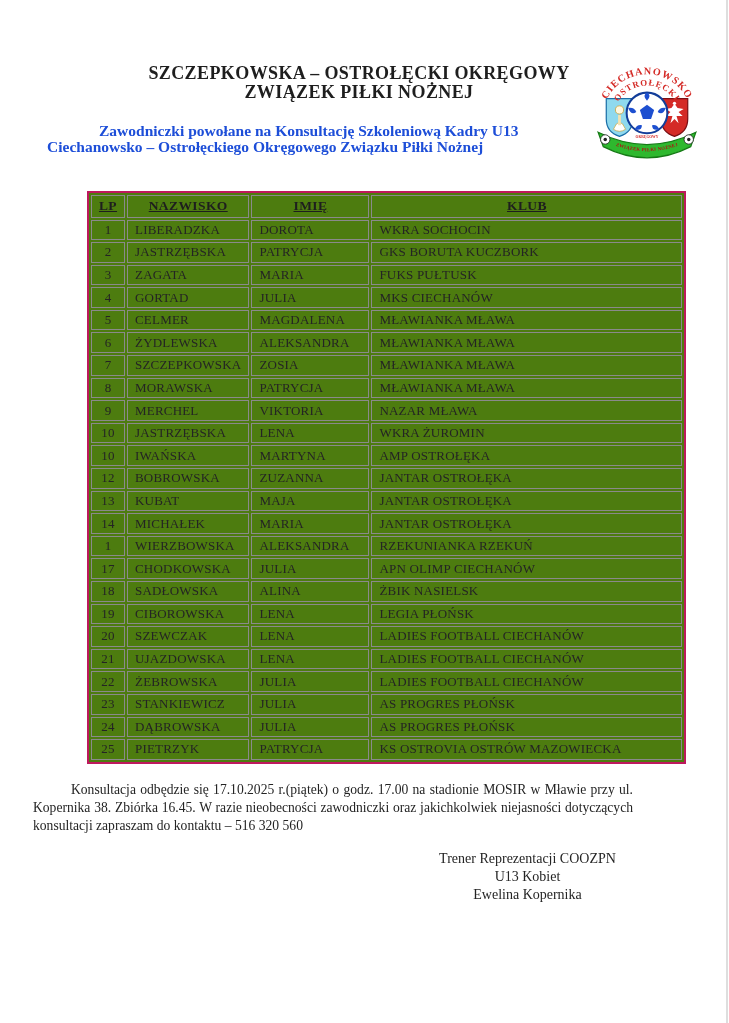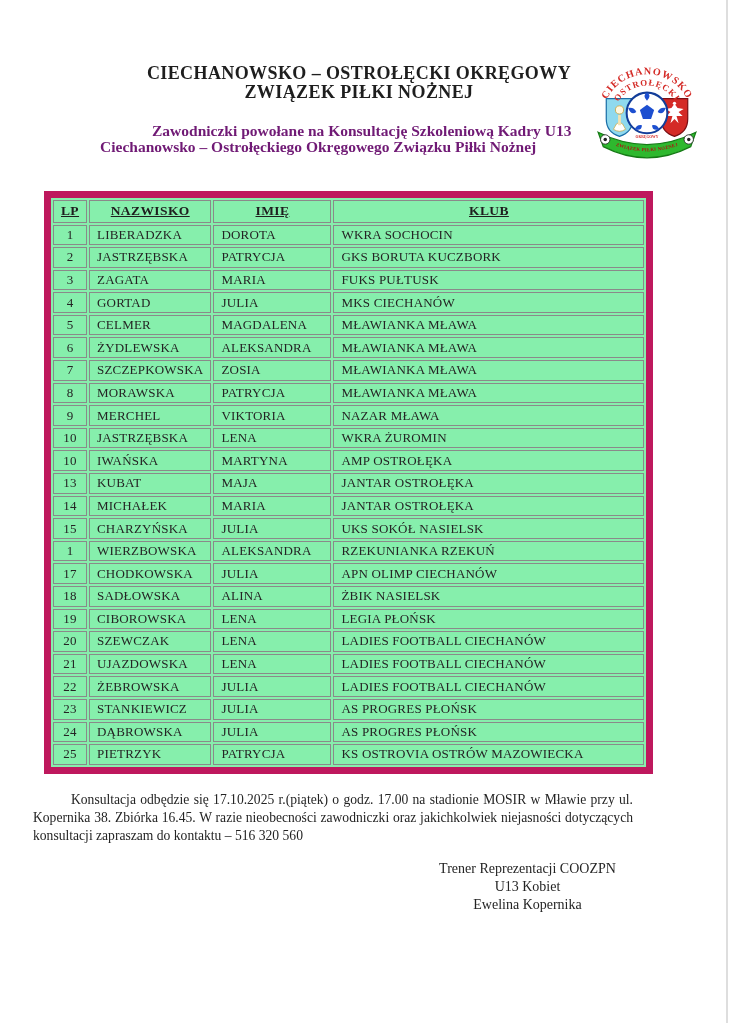--- a/index.html
+++ b/index.html
@@ -21,39 +21,39 @@
     width:604px;
     text-align:center;
     font-weight:bold;
     font-size:18px;
     line-height:19px;
     letter-spacing:.4px;
     color:#1e1e1e;
   }
   .subtitle-block{
     margin-top:21px;
-    margin-left:100px;
+    margin-left:47px;
     width:520px;
     font-weight:bold;
     font-size:15.5px;
     line-height:16px;
-    color:#701a75;
+    color:#1d4ed8;
   }
   .subtitle-line1{padding-left:52px;}
 
   .logo-wrap{position:absolute;left:591px;top:58px;width:112px;height:112px;}
 
   
   table.roster{
-    margin-left:44px;
+    margin-left:87px;
     margin-top:36px;
     border-collapse:separate;
     border-spacing:2px;
-    border:7px solid #be185d;
-    background:#86efac;
+    border:2px solid #be185d;
+    background:#4d7c0f;
   }
   table.roster th, table.roster td{
     border:1px solid #8a8a8a;
     vertical-align:middle;
     white-space:nowrap;
     overflow:hidden;
   }
   table.roster th{
     height:18.5px;
     font-size:13.5px;
@@ -92,21 +92,21 @@
     line-height:18px;
     color:#242424;
   }
 </style>
 </head>
 <body>
 
 <div class="page">
 
   <div class="title-block">
-    <div>CIECHANOWSKO – OSTROŁĘCKI OKRĘGOWY</div>
+    <div>SZCZEPKOWSKA – OSTROŁĘCKI OKRĘGOWY</div>
     <div>ZWIĄZEK PIŁKI NOŻNEJ</div>
   </div>
 
   <div class="subtitle-block">
     <div class="subtitle-line1">Zawodniczki powołane na Konsultację Szkoleniową Kadry U13</div>
     <div>Ciechanowsko – Ostrołęckiego Okręgowego Związku Piłki Nożnej</div>
   </div>
 
   <div class="logo-wrap">
     <svg viewBox="0 0 110 110" width="112" height="112">
@@ -237,36 +237,36 @@
           <td>LENA</td>
           <td>WKRA ŻUROMIN</td>
         </tr>
         <tr>
           <td class="lp">10</td>
           <td>IWAŃSKA</td>
           <td>MARTYNA</td>
           <td>AMP OSTROŁĘKA</td>
         </tr>
         <tr>
+          <td class="lp">12</td>
+          <td>BOBROWSKA</td>
+          <td>ZUZANNA</td>
+          <td>JANTAR OSTROŁĘKA</td>
+        </tr>
+        <tr>
           <td class="lp">13</td>
           <td>KUBAT</td>
           <td>MAJA</td>
           <td>JANTAR OSTROŁĘKA</td>
         </tr>
         <tr>
           <td class="lp">14</td>
           <td>MICHAŁEK</td>
           <td>MARIA</td>
           <td>JANTAR OSTROŁĘKA</td>
-        </tr>
-        <tr>
-          <td class="lp">15</td>
-          <td>CHARZYŃSKA</td>
-          <td>JULIA</td>
-          <td>UKS SOKÓŁ NASIELSK</td>
         </tr>
         <tr>
           <td class="lp">1</td>
           <td>WIERZBOWSKA</td>
           <td>ALEKSANDRA</td>
           <td>RZEKUNIANKA RZEKUŃ</td>
         </tr>
         <tr>
           <td class="lp">17</td>
           <td>CHODKOWSKA</td>

